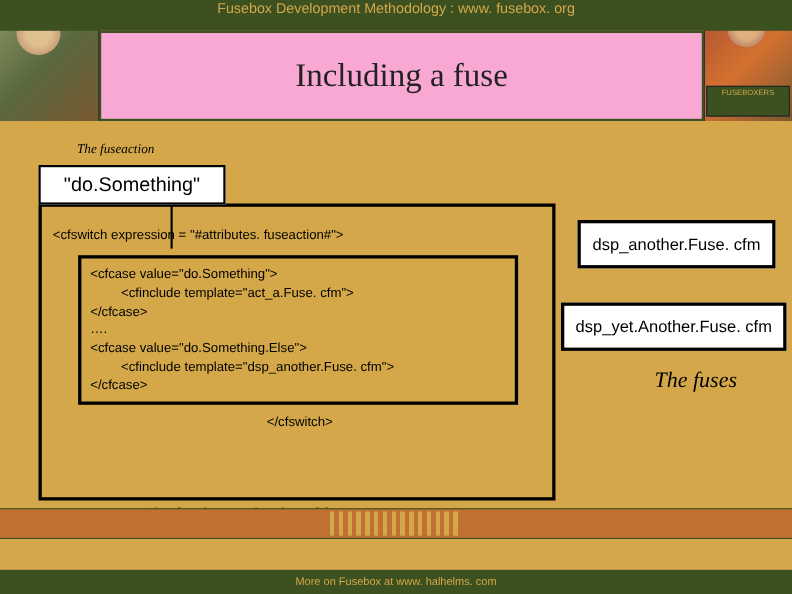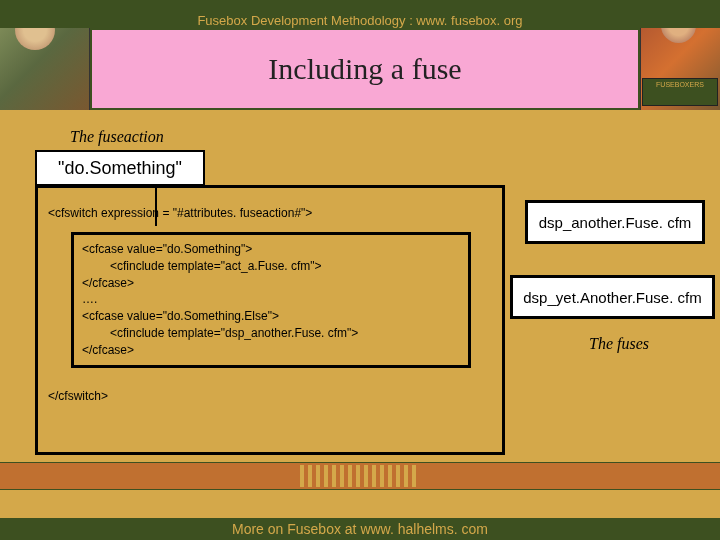--- a/index.html
+++ b/index.html
@@ -8,21 +8,21 @@
     height: 540px;
     background: #d4a84a;
     font-family: Arial, sans-serif;
     position: relative;
     overflow: hidden;
   }
   .top-banner {
     height: 28px;
     background: #3d5020;
     display: flex;
-    align-items: flex-end;
+    align-items: flex-start;
     justify-content: center;
     color: #d4a84a;
     font-size: 13px;
     position: relative;
   }
   .left-figure {
     position: absolute;
     left: 0; top: 0;
     width: 90px; height: 110px;
     background: linear-gradient(135deg, #8a9760 0%, #5a6840 50%, #7a5830 100%);
@@ -80,21 +80,21 @@
   }
   .content {
     position: relative;
     height: 360px;
   }
   .fuseaction-label {
     position: absolute;
     left: 70px; top: 18px;
     font-family: "Times New Roman", serif;
     font-style: italic;
-    font-size: 16px;
+    font-size: 12px;
     color: #000;
   }
   .do-something-box {
     position: absolute;
     left: 35px; top: 40px;
     width: 170px; height: 36px;
     background: #fff;
     border: 2px solid #000;
     display: flex;
     align-items: center;
@@ -117,21 +117,21 @@
     margin: 12px 8px 8px 28px;
     border: 3px solid #000;
     background: rgba(212,168,74,0.3);
     padding: 6px 8px;
     width: 400px;
     font-size: 12px;
     line-height: 1.4;
   }
   .cfcase-box .indent1 { margin-left: 0; }
   .cfcase-box .indent2 { margin-left: 28px; }
-  .cfswitch-close { margin-left: 5px; margin-top: 21px; }
+  .cfswitch-close { margin-left: 5px; margin-top: 8px; text-align: center; }
   .fusebox-caption {
     position: absolute;
     left: 130px; top: 350px;
     font-family: "Times New Roman", serif;
     font-style: italic;
     font-size: 16px;
   }
   .fuse-box {
     position: absolute;
     background: #fff;
@@ -142,24 +142,24 @@
     justify-content: center;
     font-size: 15px;
     font-family: Arial, sans-serif;
     z-index: 4;
   }
   .fuse1 { right: 35px; top: 15px; width: 155px; }
   .fuse2 { right: 15px; top: 90px; width: 180px; }
   .fuse3 { right: 5px; top: 165px; width: 205px; }
   .fuses-label {
     position: absolute;
-    right: 71px; top: 225px;
+    right: 50px; top: 225px;
     font-family: "Times New Roman", serif;
     font-style: italic;
-    font-size: 16px;
+    font-size: 20px;
   }
   .arrow-line {
     position: absolute;
     background: #000;
     z-index: 3;
   }
   .arrow-v1 { left: 155px; top: 76px; width: 2px; height: 40px; }
   .footer-stripe {
     position: absolute;
     bottom: 50px; left: 0; right: 0;
@@ -174,21 +174,21 @@
   .footer-stripe-inner {
     width: 120px; height: 22px;
     background: repeating-linear-gradient(90deg, #d4a84a, #d4a84a 4px, #c07030 4px, #c07030 8px);
   }
   .footer-bar {
     position: absolute;
     bottom: 0; left: 0; right: 0;
     height: 22px;
     background: #3d5020;
     color: #d4a84a;
-    font-size: 14px;
+    font-size: 10px;
     display: flex;
     align-items: center;
     justify-content: center;
   }
 </style>
 </head>
 <body>
 
 <div class="left-figure"></div>
 <div class="right-figure"></div>

